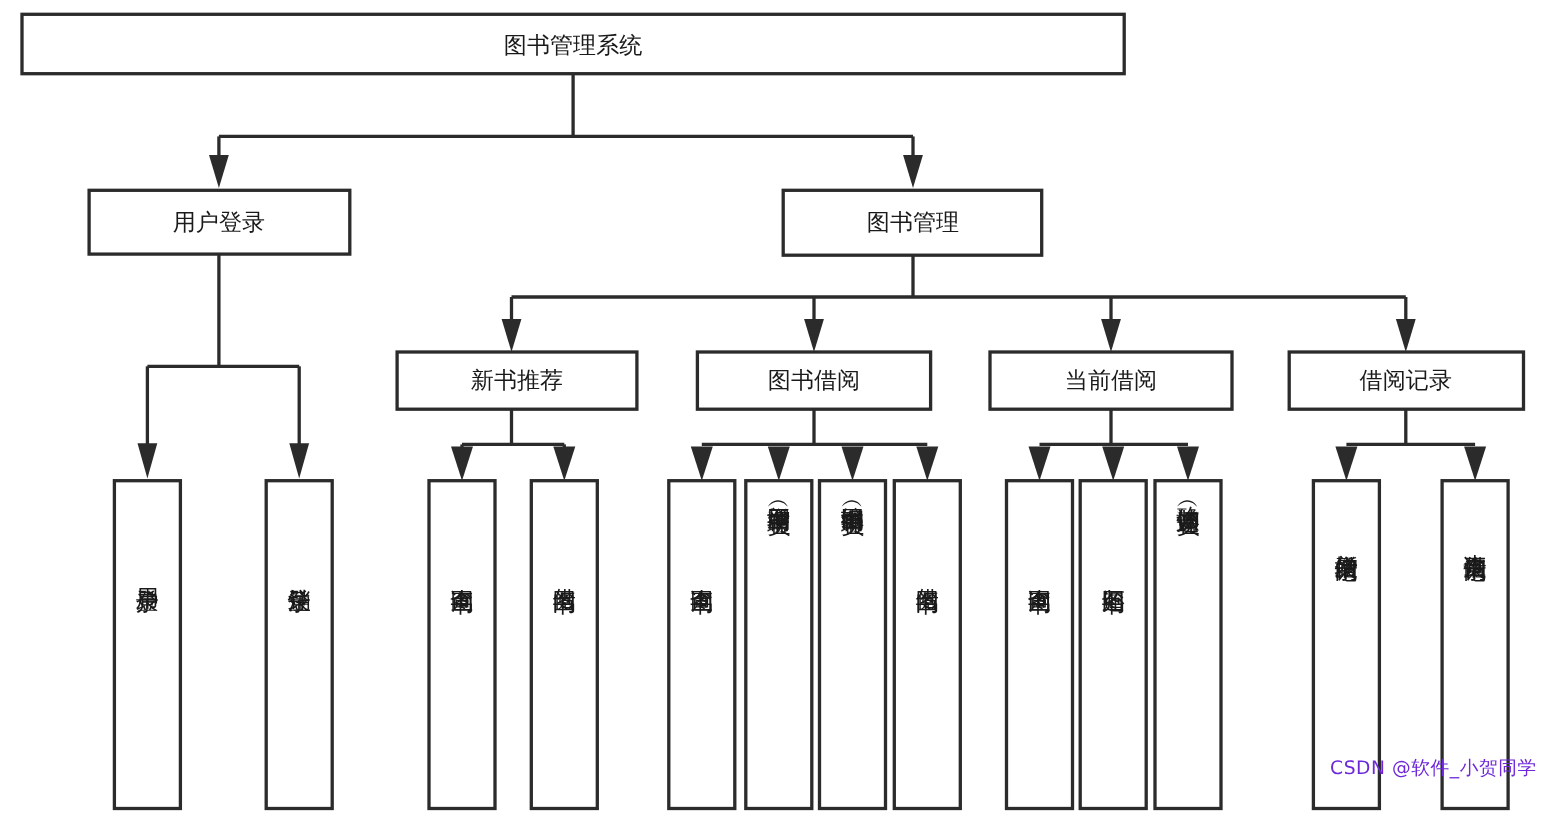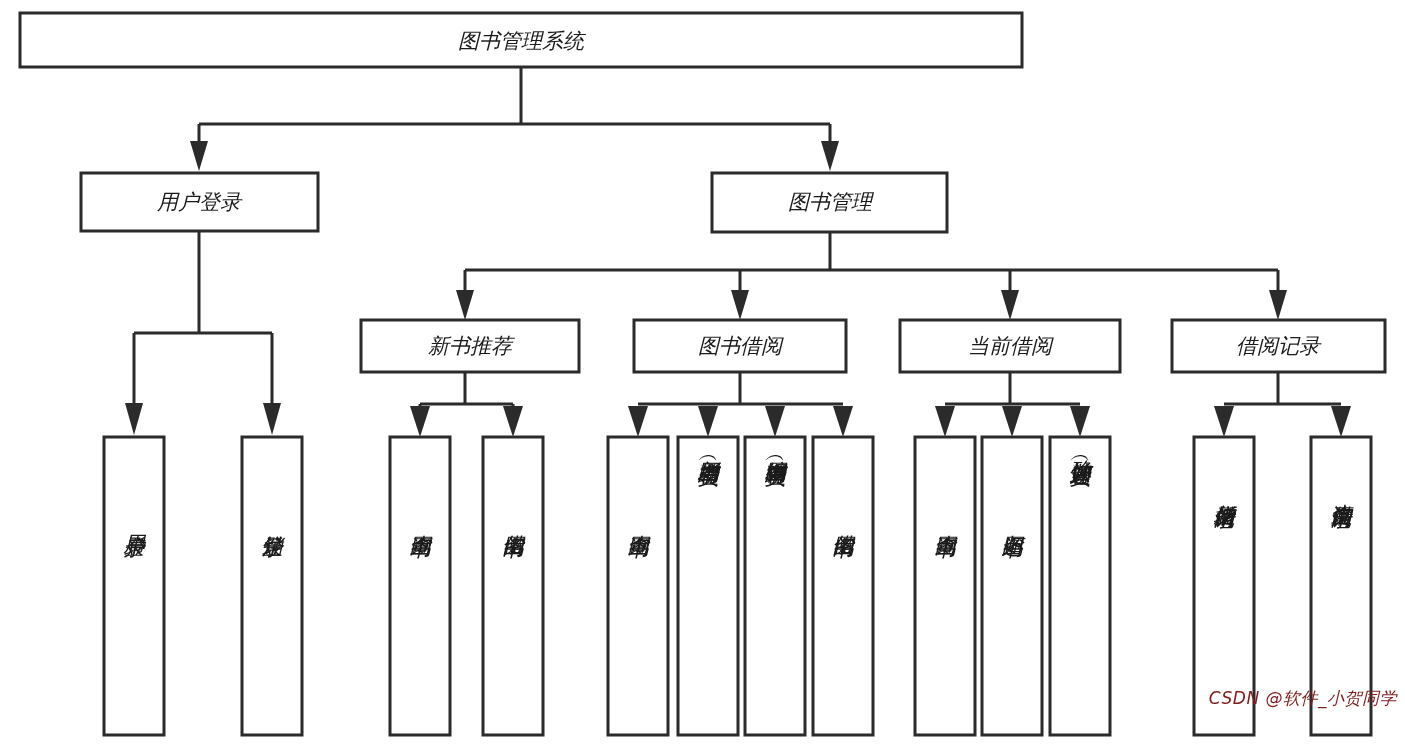--- a/index.html
+++ b/index.html
@@ -11,21 +11,20 @@
     width: 1405px;
     height: 747px;
     font-family: "DejaVu Sans", "Liberation Sans", sans-serif;
     overflow: hidden;
   }
   #diagram-root {
     position: relative;
     width: 1405px;
     height: 716px;
     background: #ffffff;
-    font-style: italic;
   }
   svg.diagram-svg {
     position: absolute;
     left: 0;
     top: 0;
     width: 1405px;
     height: 747px;
     display: block;
   }
   .node-box {
@@ -58,21 +57,21 @@
     text-orientation: upright;
     letter-spacing: 1px;
     text-anchor: middle;
   }
   .watermark-text {
     position: absolute;
     right: 8px;
     bottom: 6px;
     font-family: "DejaVu Sans", "Liberation Sans", sans-serif;
     font-size: 17px;
-    color: #7f1d1d;
+    color: #6d28d9;
     white-space: nowrap;
     letter-spacing: 0.5px;
     pointer-events: none;
   }
 </style>
 </head>
 <body>
 
 <div id="diagram-root">
 

